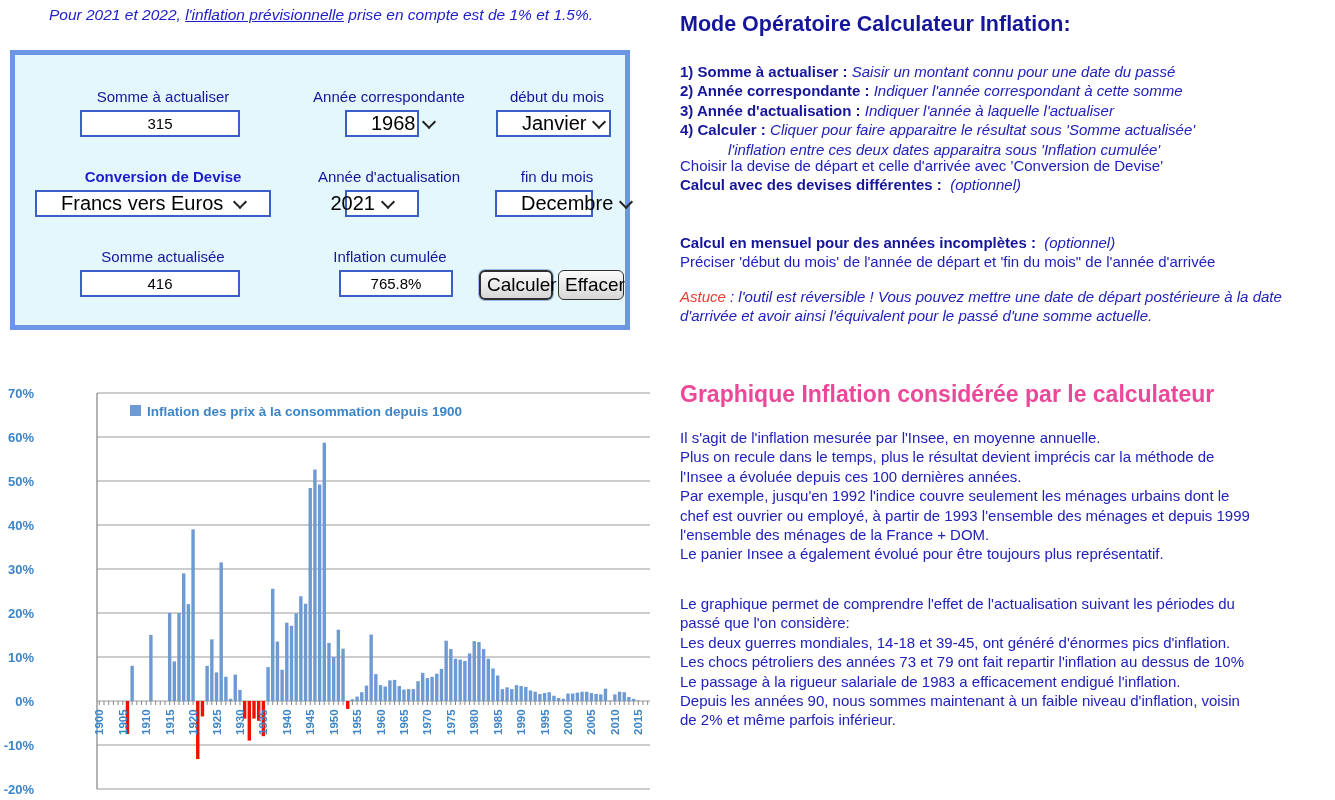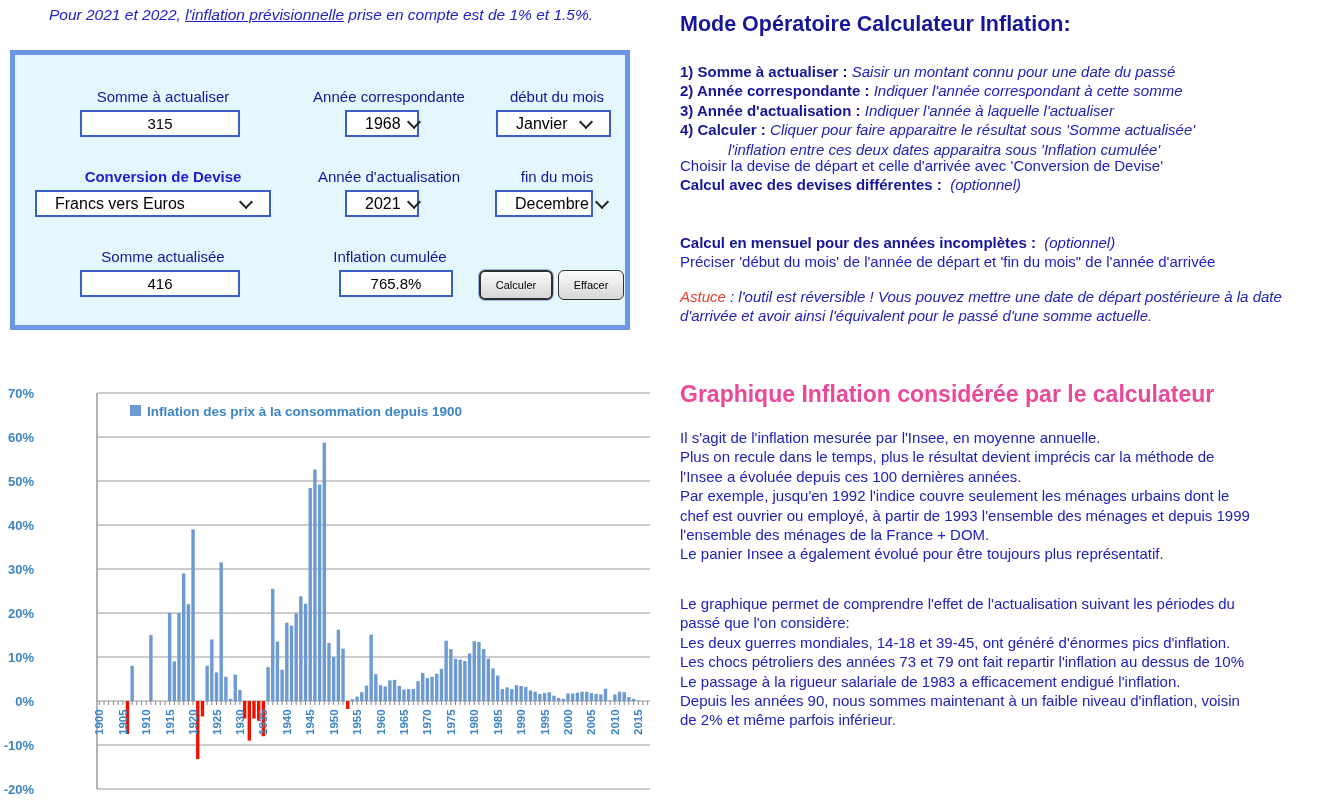--- a/index.html
+++ b/index.html
@@ -13,27 +13,27 @@
 
   
   .calcbox{position:absolute;left:10px;top:50px;width:620px;height:280px;
            background:#e4f7fd;border:5px solid #6e96e6;box-sizing:border-box;}
   .lbl{position:absolute;font-size:15px;color:#15159c;text-align:center;}
   .lbl.bold{font-weight:bold;color:#1d1dcf;}
   .tfield{position:absolute;height:27px;box-sizing:border-box;background:#fff;
           border:2px solid #3a5fc8;font-family:"Liberation Sans",sans-serif;
           font-size:15px;color:#000;text-align:center;padding:8px;}
   .sel{position:absolute;height:27px;box-sizing:border-box;background:#fff;
-       border:2px solid #3a5fc8;font-size:16px;color:#000;display:flex;
-       align-items:center;justify-content:space-between;padding:0 18px;cursor:default;}
+       border:2px solid #3a5fc8;font-size:20px;color:#000;display:flex;
+       align-items:center;justify-content:space-between;padding:0 24px;cursor:default;}
   .sel .chev{width:8px;height:8px;border-right:2px solid #222;border-bottom:2px solid #222;
              transform:rotate(45deg);margin-top:-4px;flex:0 0 auto;margin-left:8px;}
   .btn{position:absolute;height:30px;box-sizing:border-box;border-radius:6px;
        background:linear-gradient(#fbfbfb,#d7d7d7);font-family:"Liberation Sans",sans-serif;
-       font-size:11px;color:#000;text-align:center;cursor:pointer;}
+       font-size:19px;color:#000;text-align:center;cursor:pointer;}
   .btn.default{border:2px solid #2f2f2f;box-shadow:0 0 0 1px #9cb8e8;}
   .btn.plain{border:1px solid #2f2f2f;}
 
   
   .rcol{position:absolute;left:680px;top:0;width:655px;color:#2121bc;font-size:15px;line-height:19.4px;}
   .h1{position:absolute;left:0;top:12px;font-size:21.5px;font-weight:bold;color:#16169a;line-height:24px;}
   .block{position:absolute;left:0;}
   .bl{font-weight:bold;color:#16169a;}
   .it{font-style:italic;}
   .ind{padding-left:48px;}
@@ -69,21 +69,21 @@
     </div>
 
     <div class="lbl bold" style="left:50px;top:113px;width:196px;">Conversion de Devise</div>
     <div class="lbl" style="left:274px;top:113px;width:200px;">Année d'actualisation</div>
     <div class="lbl" style="left:477px;top:113px;width:130px;">fin du mois</div>
 
     <div class="sel" style="left:20px;top:135px;width:236px;">
       <span>Francs vers Euros</span>
       <span class="chev"></span>
     </div>
-    <div class="sel" style="left:330px;top:135px;width:74px;">
+    <div class="sel" style="left:330px;top:135px;width:74px;justify-content:flex-end;">
       <span>2021</span>
       <span class="chev"></span>
     </div>
     <div class="sel" style="left:480px;top:135px;width:98px;">
       <span>Decembre</span>
       <span class="chev"></span>
     </div>
 
     <div class="lbl" style="left:50px;top:193px;width:196px;">Somme actualisée</div>
     <div class="lbl" style="left:275px;top:193px;width:200px;">Inflation cumulée</div>

